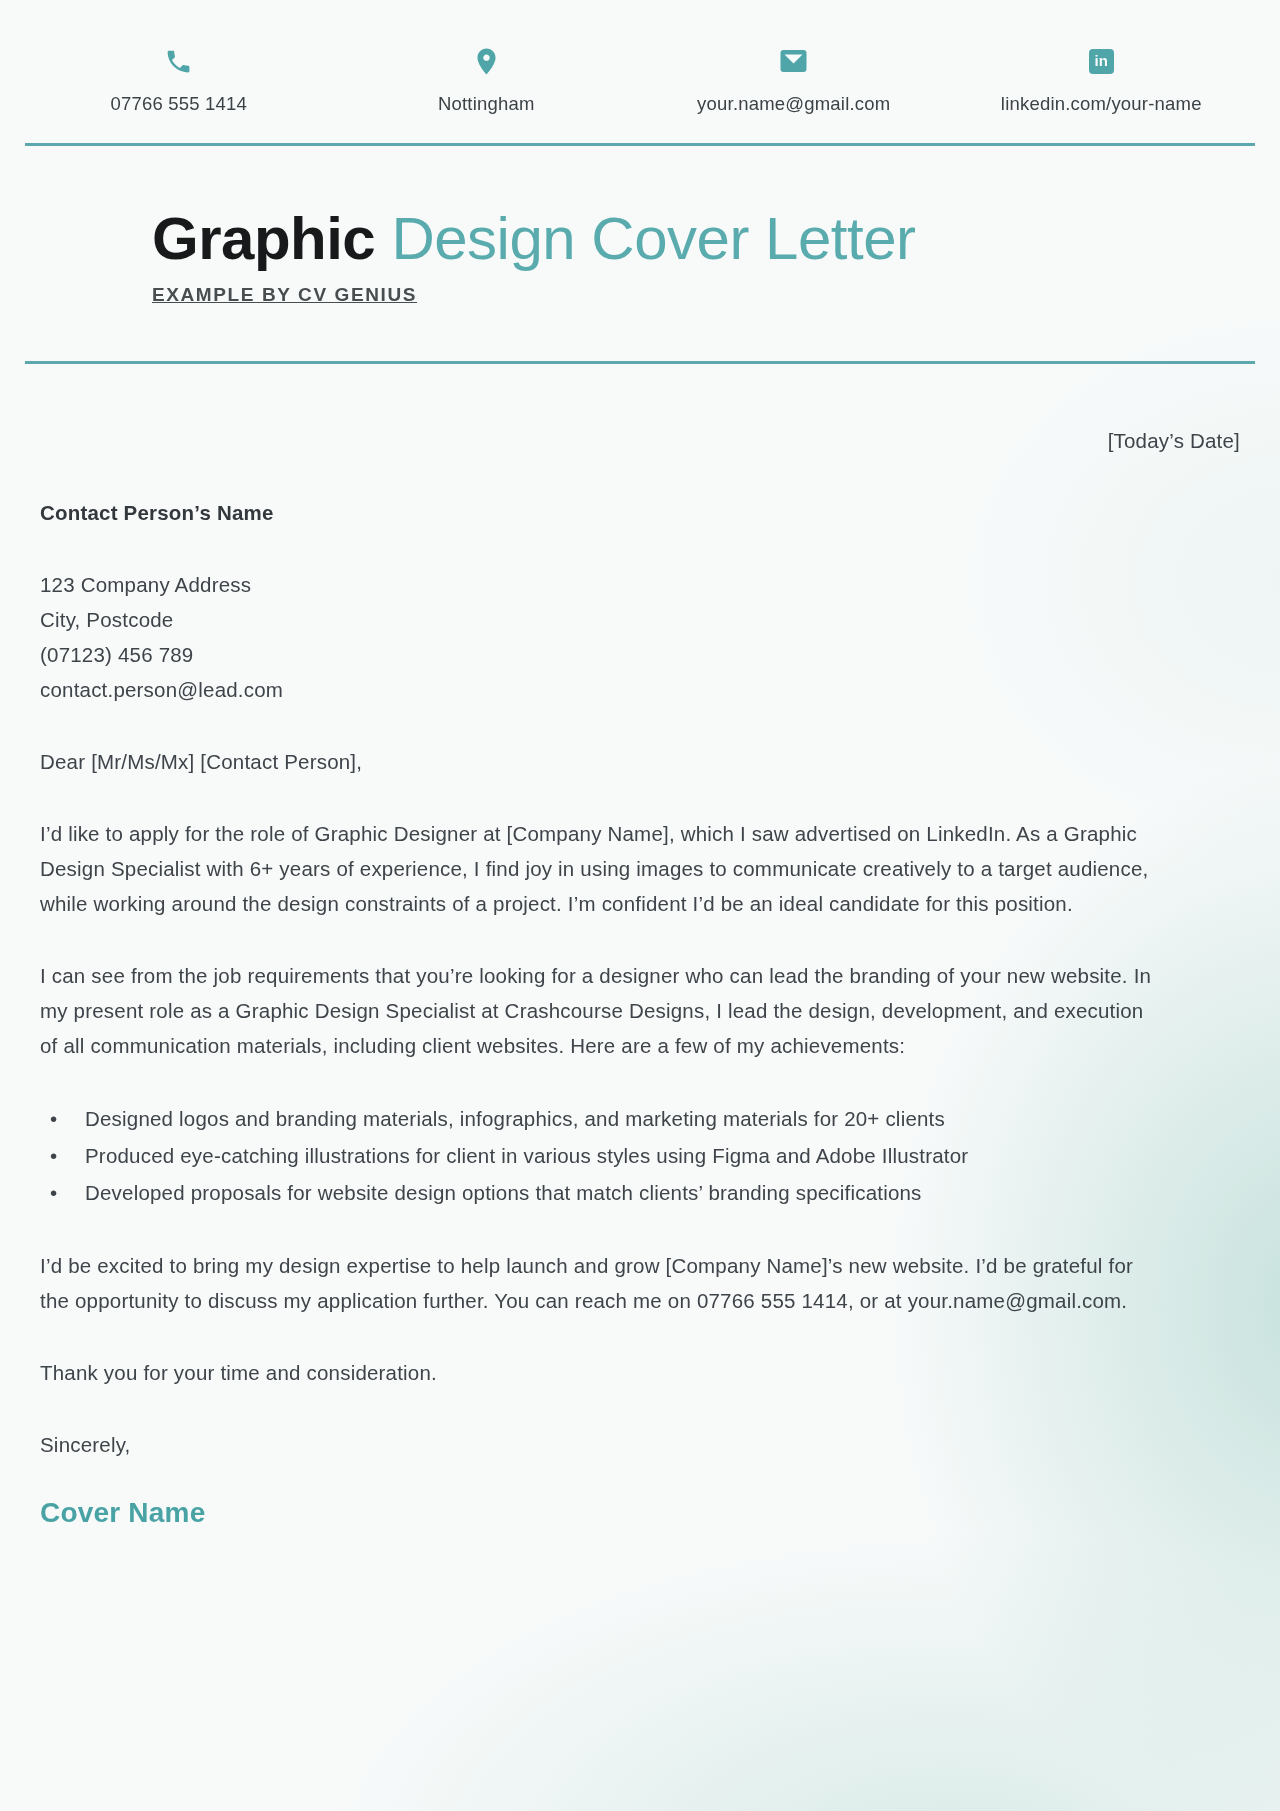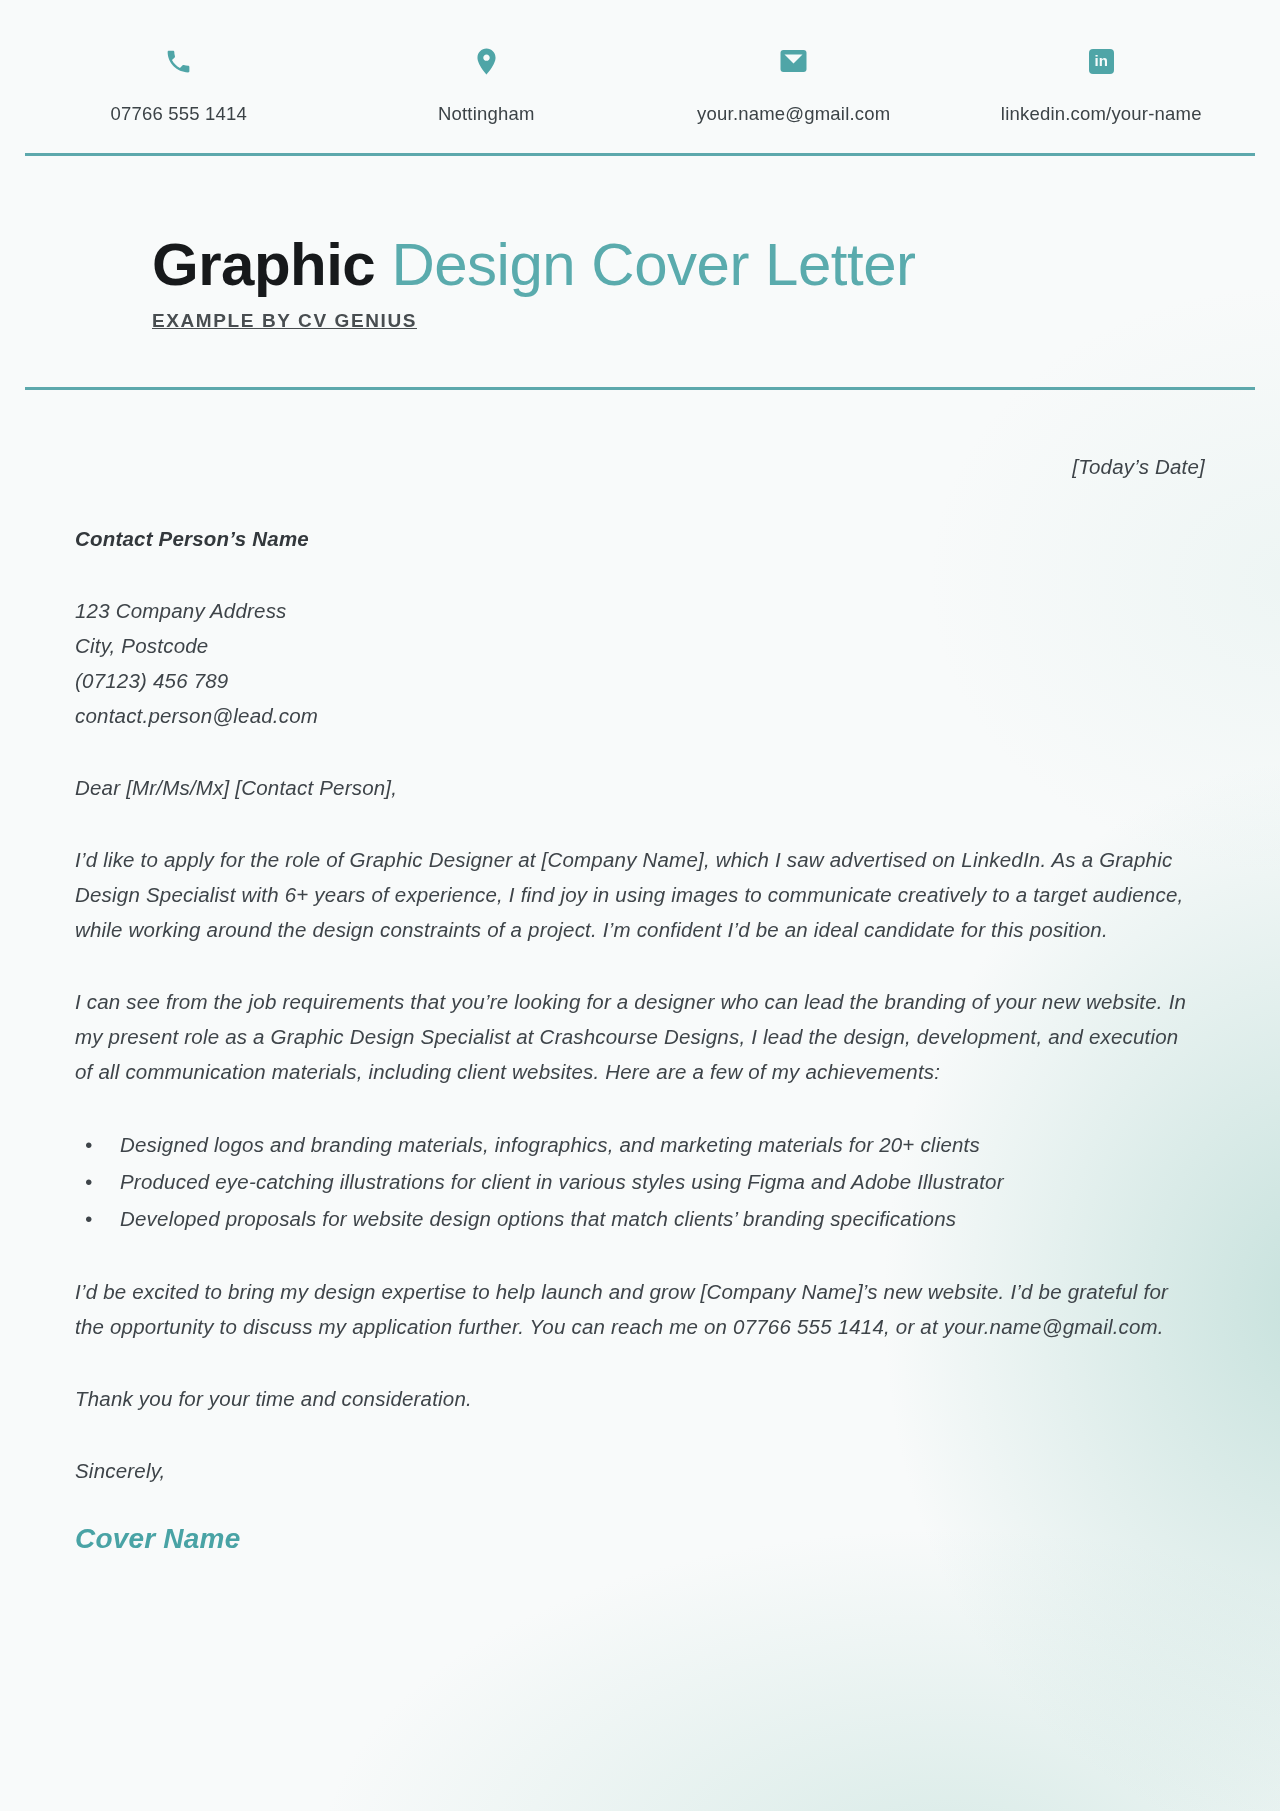--- a/index.html
+++ b/index.html
@@ -25,21 +25,21 @@
   }
   .contact-item {
     flex: 1 1 0;
     display: flex;
     flex-direction: column;
     align-items: center;
     justify-content: space-between;
   }
   .contact-item .ico { height: 30px; display: flex; align-items: center; justify-content: center; }
   .contact-label {
-    margin-top: 26px;
+    margin-top: 16px;
     font-size: 18.5px;
     line-height: 24px;
     color: #3c4347;
     letter-spacing: 0.2px;
   }
   .li-badge {
     width: 25px; height: 25px;
     background: #4fa5a7;
     border-radius: 4px;
     display: flex; align-items: center; justify-content: center;
@@ -48,41 +48,41 @@
     padding-bottom: 2px;
   }
   .divider {
     height: 3px;
     background: #5da8ac;
     margin: 0 25px;
   }
   .divider.top { margin-top: 27px; }
   .divider.under-title { margin-top: 56px; }
   
-  .title-block { margin: 78px 75px 0 152px; }
+  .title-block { margin: 62px 75px 0 152px; }
   .title-block h1 {
     font-size: 60px;
     line-height: 62px;
     font-weight: 400;
     letter-spacing: -0.5px;
     white-space: nowrap;
   }
   .t-dark { color: #17191b; font-weight: 700; }
   .t-teal { color: #5aabad; font-weight: 400; }
   .subtitle {
     margin-top: 14px;
     font-size: 19px;
     line-height: 21px;
     font-weight: 700;
     letter-spacing: 1.6px;
     color: #484d50;
     text-decoration: underline;
   }
   
-  .letter { padding: 0 75px; font-size: 20.5px; letter-spacing: 0.2px; font-style: italic; }
+  .letter { padding: 0 40px; font-size: 20.5px; letter-spacing: 0.2px; }
   .letter p, .letter .line-block { line-height: 35px; }
   .date-line {
     margin-top: 59px;
     text-align: right;
     line-height: 35px;
     color: #3e4449;
   }
   .recipient-name {
     margin-top: 37px;
     line-height: 35px;

